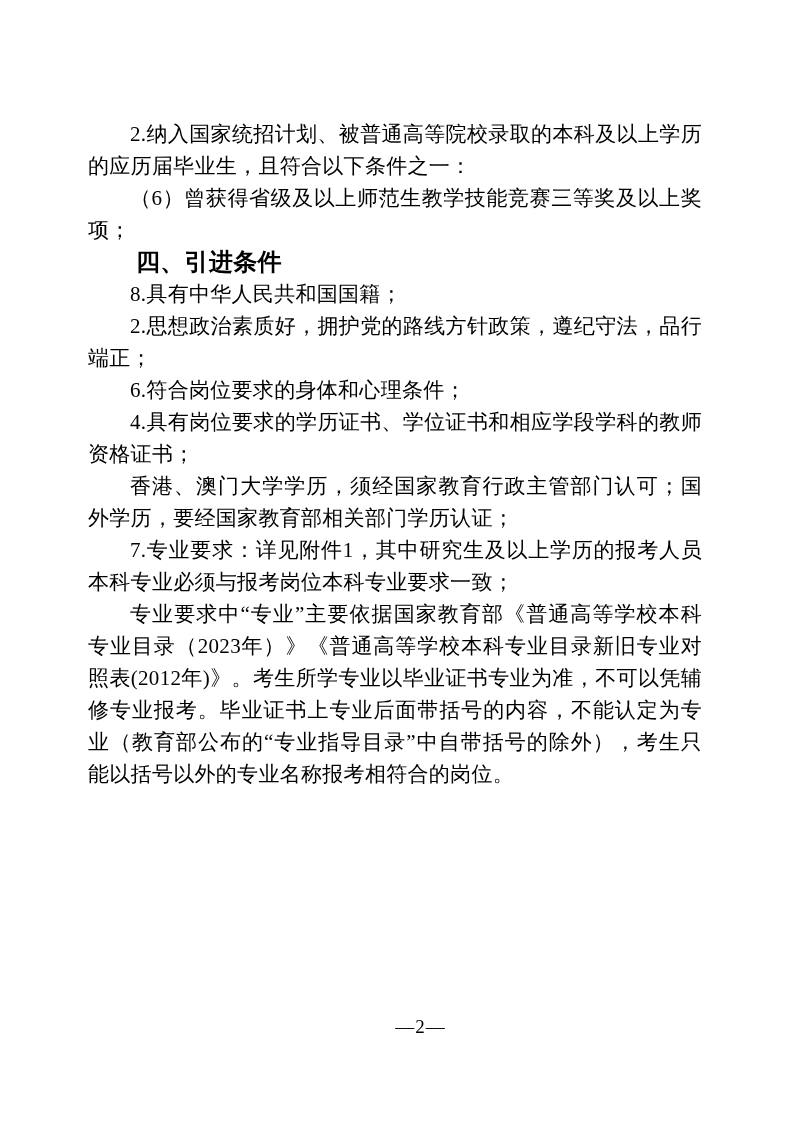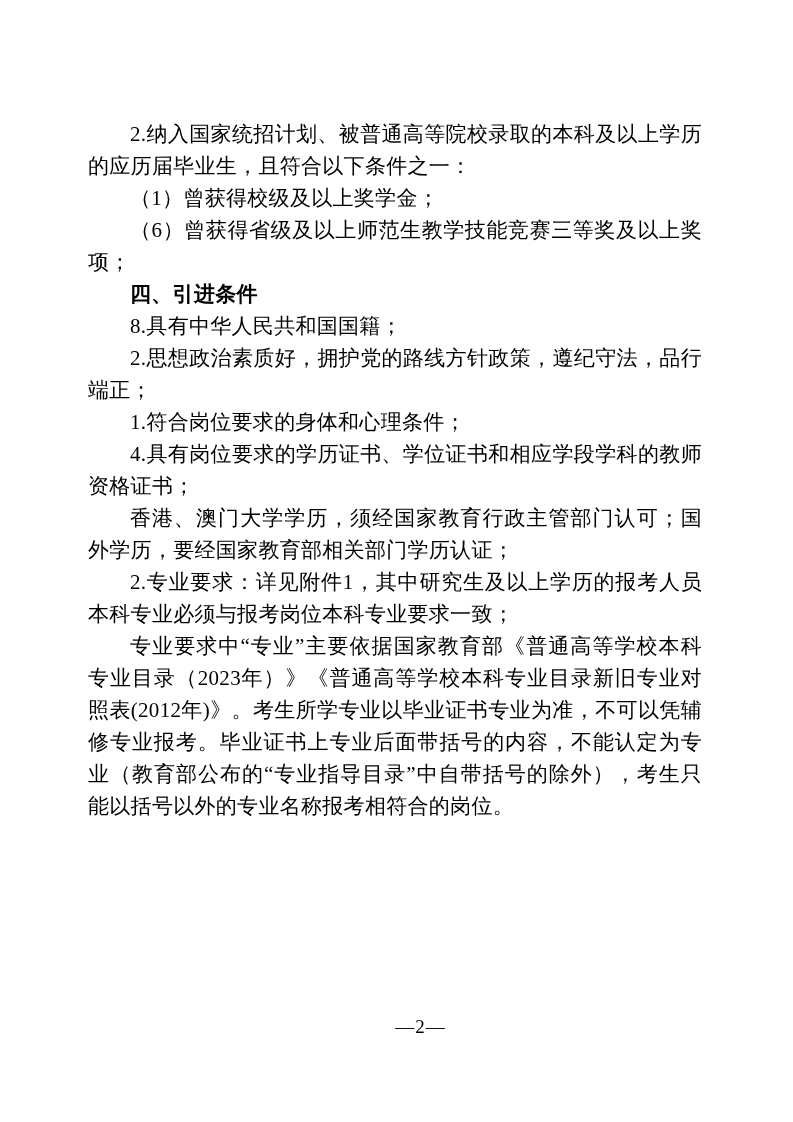--- a/index.html
+++ b/index.html
@@ -28,48 +28,47 @@
     font-size: 21px;
     line-height: 32px;
     text-indent: 2em;
     text-align: justify;
     letter-spacing: 0.3px;
   }
   .doc-body .heading {
     margin: 0;
     font-family: "Liberation Sans", "DejaVu Sans", sans-serif;
     font-weight: 700;
-    font-size: 21px;
+    font-size: 24px;
     line-height: 32px;
     text-indent: 2em;
   }
   .page-footer {
     position: absolute;
     left: 0;
     right: 0;
     top: 1013px;
     text-align: center;
     font-size: 19px;
     line-height: 28px;
     letter-spacing: 1px;
   }
 </style>
 </head>
 <body>
 
 <div class="page">
   <main class="doc-body">
     <p>2.纳入国家统招计划、被普通高等院校录取的本科及以上学历的应历届毕业生，且符合以下条件之一：</p>
-    <p>（1）曾获得校级及以上奖学金；</p>
     <p>（6）曾获得省级及以上师范生教学技能竞赛三等奖及以上奖项；</p>
     <p class="heading">四、引进条件</p>
     <p>8.具有中华人民共和国国籍；</p>
     <p>2.思想政治素质好，拥护党的路线方针政策，遵纪守法，品行端正；</p>
-    <p>1.符合岗位要求的身体和心理条件；</p>
+    <p>6.符合岗位要求的身体和心理条件；</p>
     <p>4.具有岗位要求的学历证书、学位证书和相应学段学科的教师资格证书；</p>
     <p>香港、澳门大学学历，须经国家教育行政主管部门认可；国外学历，要经国家教育部相关部门学历认证；</p>
-    <p>2.专业要求：详见附件1，其中研究生及以上学历的报考人员本科专业必须与报考岗位本科专业要求一致；</p>
+    <p>7.专业要求：详见附件1，其中研究生及以上学历的报考人员本科专业必须与报考岗位本科专业要求一致；</p>
     <p>专业要求中“专业”主要依据国家教育部《普通高等学校本科专业目录（2023年）》《普通高等学校本科专业目录新旧专业对照表(2012年)》。考生所学专业以毕业证书专业为准，不可以凭辅修专业报考。毕业证书上专业后面带括号的内容，不能认定为专业（教育部公布的“专业指导目录”中自带括号的除外），考生只能以括号以外的专业名称报考相符合的岗位。</p>
   </main>
   <footer class="page-footer">
     <span>—2—</span>
   </footer>
 </div>
 
 </body></html>

